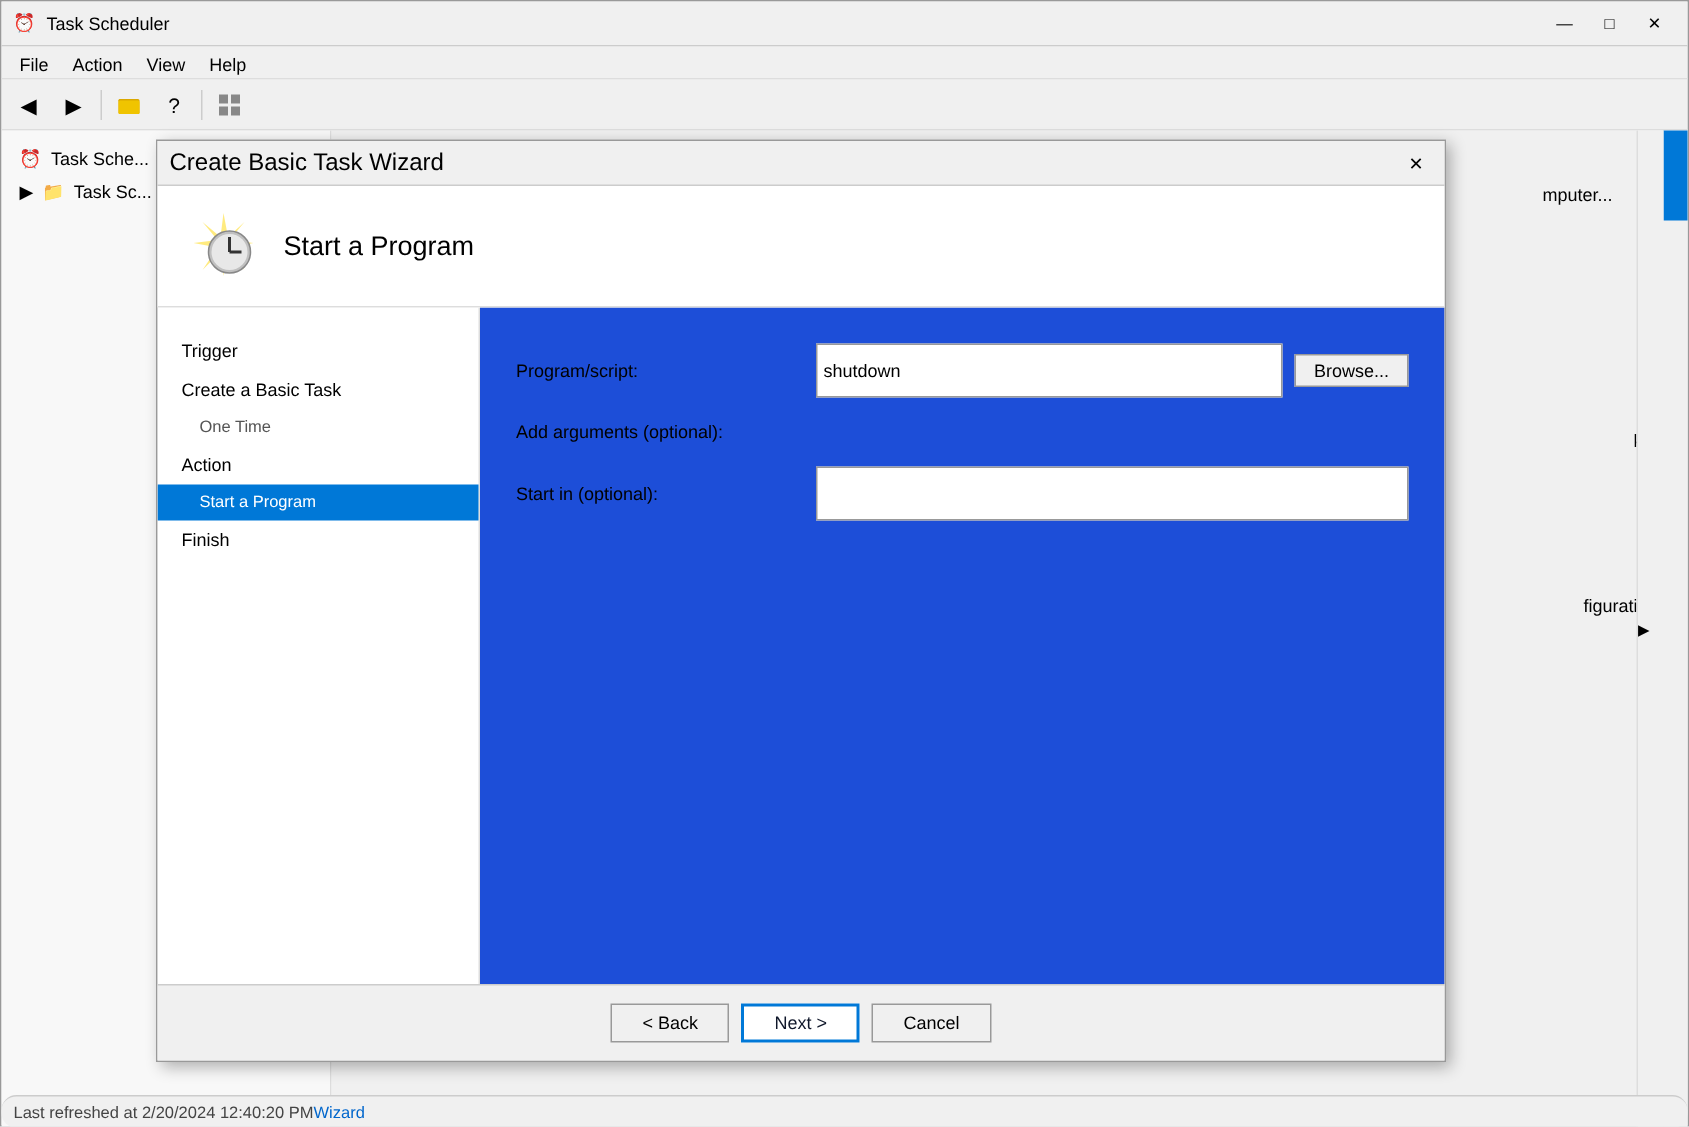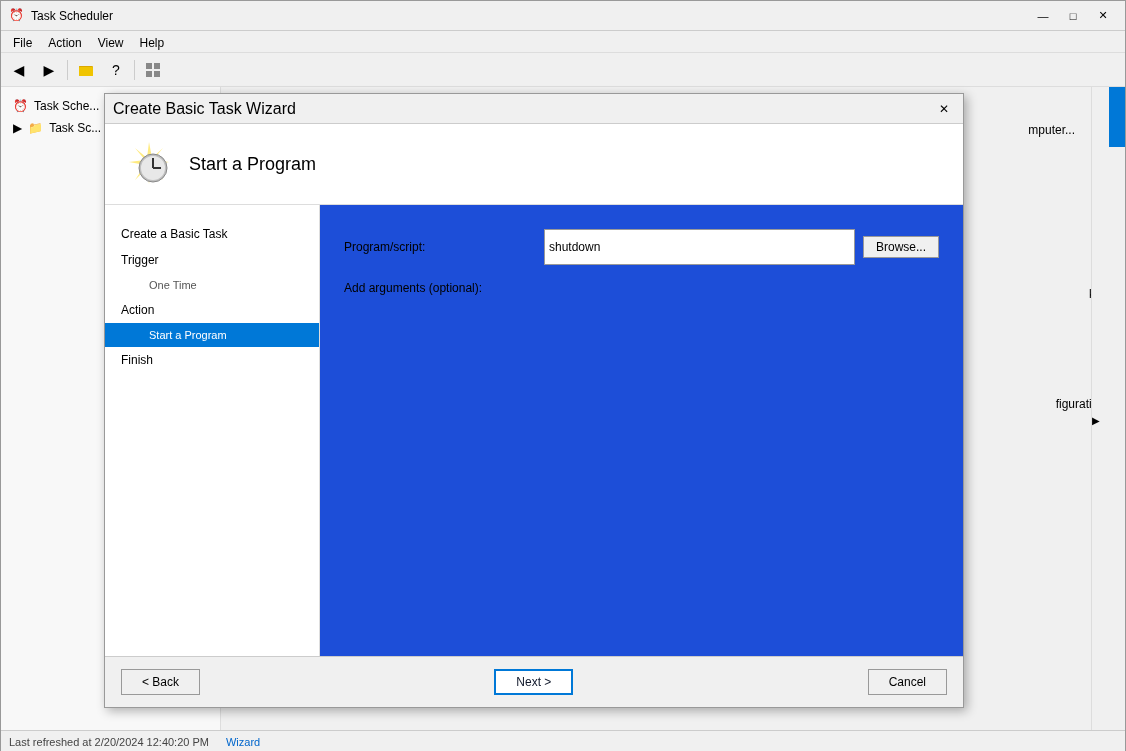--- a/index.html
+++ b/index.html
@@ -227,21 +227,21 @@
       padding: 6px 16px;
       font-size: 12px;
       cursor: pointer;
       color: #000;
     }
     .wizard-step.active {
       background: #0078d7;
       color: #ffffff;
     }
     .wizard-step.sub {
-      padding-left: 44px;
+      padding-left: 28px;
       font-size: 11px;
       color: #555;
     }
     .wizard-step.sub.active {
       background: #0078d7;
       color: #ffffff;
     }
 
     
     .wizard-content {
@@ -276,21 +276,21 @@
       background: #f0f0f0;
       border: 1px solid #999;
       cursor: pointer;
       font-size: 12px;
     }
 
     
     .dialog-footer {
       display: flex;
       align-items: center;
-      justify-content: space-between;
+      justify-content: center;
       gap: 8px;
       padding: 12px 16px;
       border-top: 1px solid #ccc;
       background: #f0f0f0;
     }
     .footer-btn {
       padding: 4px 20px;
       height: 26px;
       background: #f0f0f0;
       border: 1px solid #999;
@@ -310,21 +310,22 @@
       left: 0;
       right: 0;
       height: 22px;
       background: #f0f0f0;
       border-top: 1px solid #ccc;
       display: flex;
       align-items: center;
       padding: 0 8px;
       font-size: 11px;
       color: #444;
-      gap: 17px;
+      gap: 0;
+      border-radius: 10px;
     }
 
     
     .scroll-area {
       position: absolute;
       top: 0;
       right: 18px;
       width: 16px;
       height: 100%;
       background: #f0f0f0;
@@ -445,24 +446,24 @@
           <line x1="28" y1="28" x2="36" y2="28" stroke="#333" stroke-width="2"></line>
         </svg>
       </div>
       <h2 class="dialog-header-title">Start a Program</h2>
     </div>
 
     <div class="dialog-body">
 
       <div class="wizard-sidebar">
         <div class="wizard-step">
+          <span>Trigger</span>
+        </div>
+        <div class="wizard-step">
           <span>Create a Basic Task</span>
-        </div>
-        <div class="wizard-step">
-          <span>Trigger</span>
         </div>
         <div class="wizard-step sub">
           <span>One Time</span>
         </div>
         <div class="wizard-step">
           <span>Action</span>
         </div>
         <div class="wizard-step sub active">
           <span>Start a Program</span>
         </div>
@@ -476,20 +477,24 @@
         <div class="form-row">
           <label class="form-label">Program/script:</label>
           <input class="form-input" type="text" value="shutdown" style="">
           <button class="browse-btn">Browse...</button>
         </div>
 
         <div class="form-row">
           <label class="form-label">Add arguments (optional):</label>
         </div>
 
+        <div class="form-row">
+          <label class="form-label">Start in (optional):</label>
+          <input class="form-input" type="text" value="" style="">
+        </div>
 
       </div>
     </div>
 
     <div class="dialog-footer">
       <button class="footer-btn">&lt; Back</button>
       <button class="footer-btn primary">Next &gt;</button>
       <button class="footer-btn">Cancel</button>
     </div>
 

